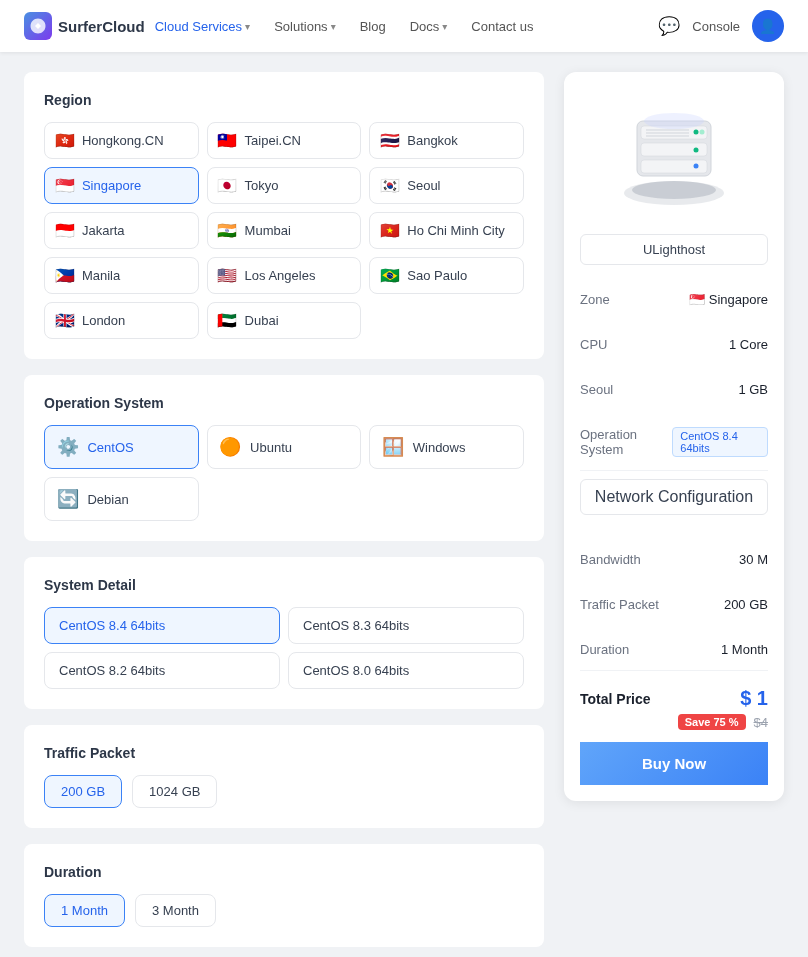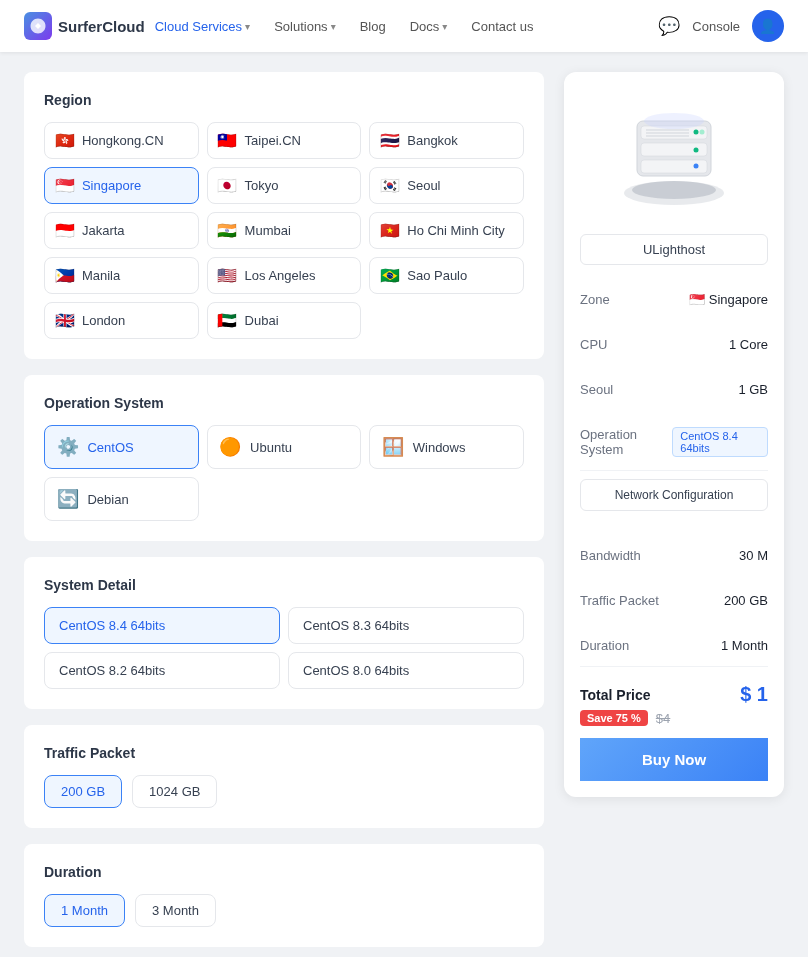--- a/index.html
+++ b/index.html
@@ -53,33 +53,33 @@
     
     .duration-row { display: flex; gap: 10px; }
     .duration-item { border: 1px solid #e5e7eb; border-radius: 8px; padding: 8px 16px; cursor: pointer; font-size: 13px; color: #374151; background: #fff; }
     .duration-item.selected { border-color: #3b82f6; background: #eff6ff; color: #2563eb; }
 
     
     .summary-card { background: #fff; border-radius: 12px; padding: 16px; box-shadow: 0 2px 12px rgba(0,0,0,0.08); }
     .server-img { width: 140px; height: 130px; margin: 0 auto 16px; display: flex; align-items: center; justify-content: center; }
 
     
-    .network-config-btn { width: 100%; border: 1px solid #e5e7eb; background: #fff; border-radius: 6px; padding: 8px; font-size: 12px; color: #374151; cursor: pointer; margin-bottom: 12px; }
+    .network-config-btn { width: 100%; border: 1px solid #e5e7eb; background: #fff; border-radius: 6px; padding: 8px; font-size: 16px; color: #374151; cursor: pointer; margin-bottom: 12px; }
 
     .summary-row { display: flex; justify-content: space-between; align-items: center; padding: 5px 0; font-size: 13px; margin-top: 20px; }
     .summary-label { color: #6b7280; }
     .summary-value { color: #1a202c; font-weight: 500; }
     .summary-divider { border: none; border-top: 1px solid #f0f2f5; margin: 8px 0; }
 
     .os-badge { background: #eff6ff; color: #2563eb; border: 1px solid #bfdbfe; border-radius: 4px; padding: 2px 7px; font-size: 11px; }
 
     .total-price-row { display: flex; justify-content: space-between; align-items: center; padding: 8px 0 4px; }
     .total-label { font-size: 14px; font-weight: 700; color: #1a202c; }
     .total-price { font-size: 20px; font-weight: 800; color: #2563eb; }
-    .price-sub-row { display: flex; justify-content: flex-start; align-items: center; gap: 8px; margin-bottom: 12px; }
+    .price-sub-row { display: flex; justify-content: flex-end; align-items: center; gap: 8px; margin-bottom: 12px; }
     .save-badge { background: #ef4444; color: #fff; border-radius: 4px; padding: 2px 7px; font-size: 11px; font-weight: 600; }
     .original-price { font-size: 13px; color: #9ca3af; text-decoration: line-through; }
 
     .buy-btn { width: 100%; background: linear-gradient(135deg, #60a5fa, #3b82f6); color: #fff; border: none; border-radius: 0; padding: 13px; font-size: 15px; font-weight: 600; cursor: pointer; }
 
     .ulighthost-label { text-align: center; border: 1px solid #e5e7eb; border-radius: 6px; padding: 7px; font-size: 13px; color: #374151; margin-bottom: 22px; }
   </style>
 </head>
 <body>
 

